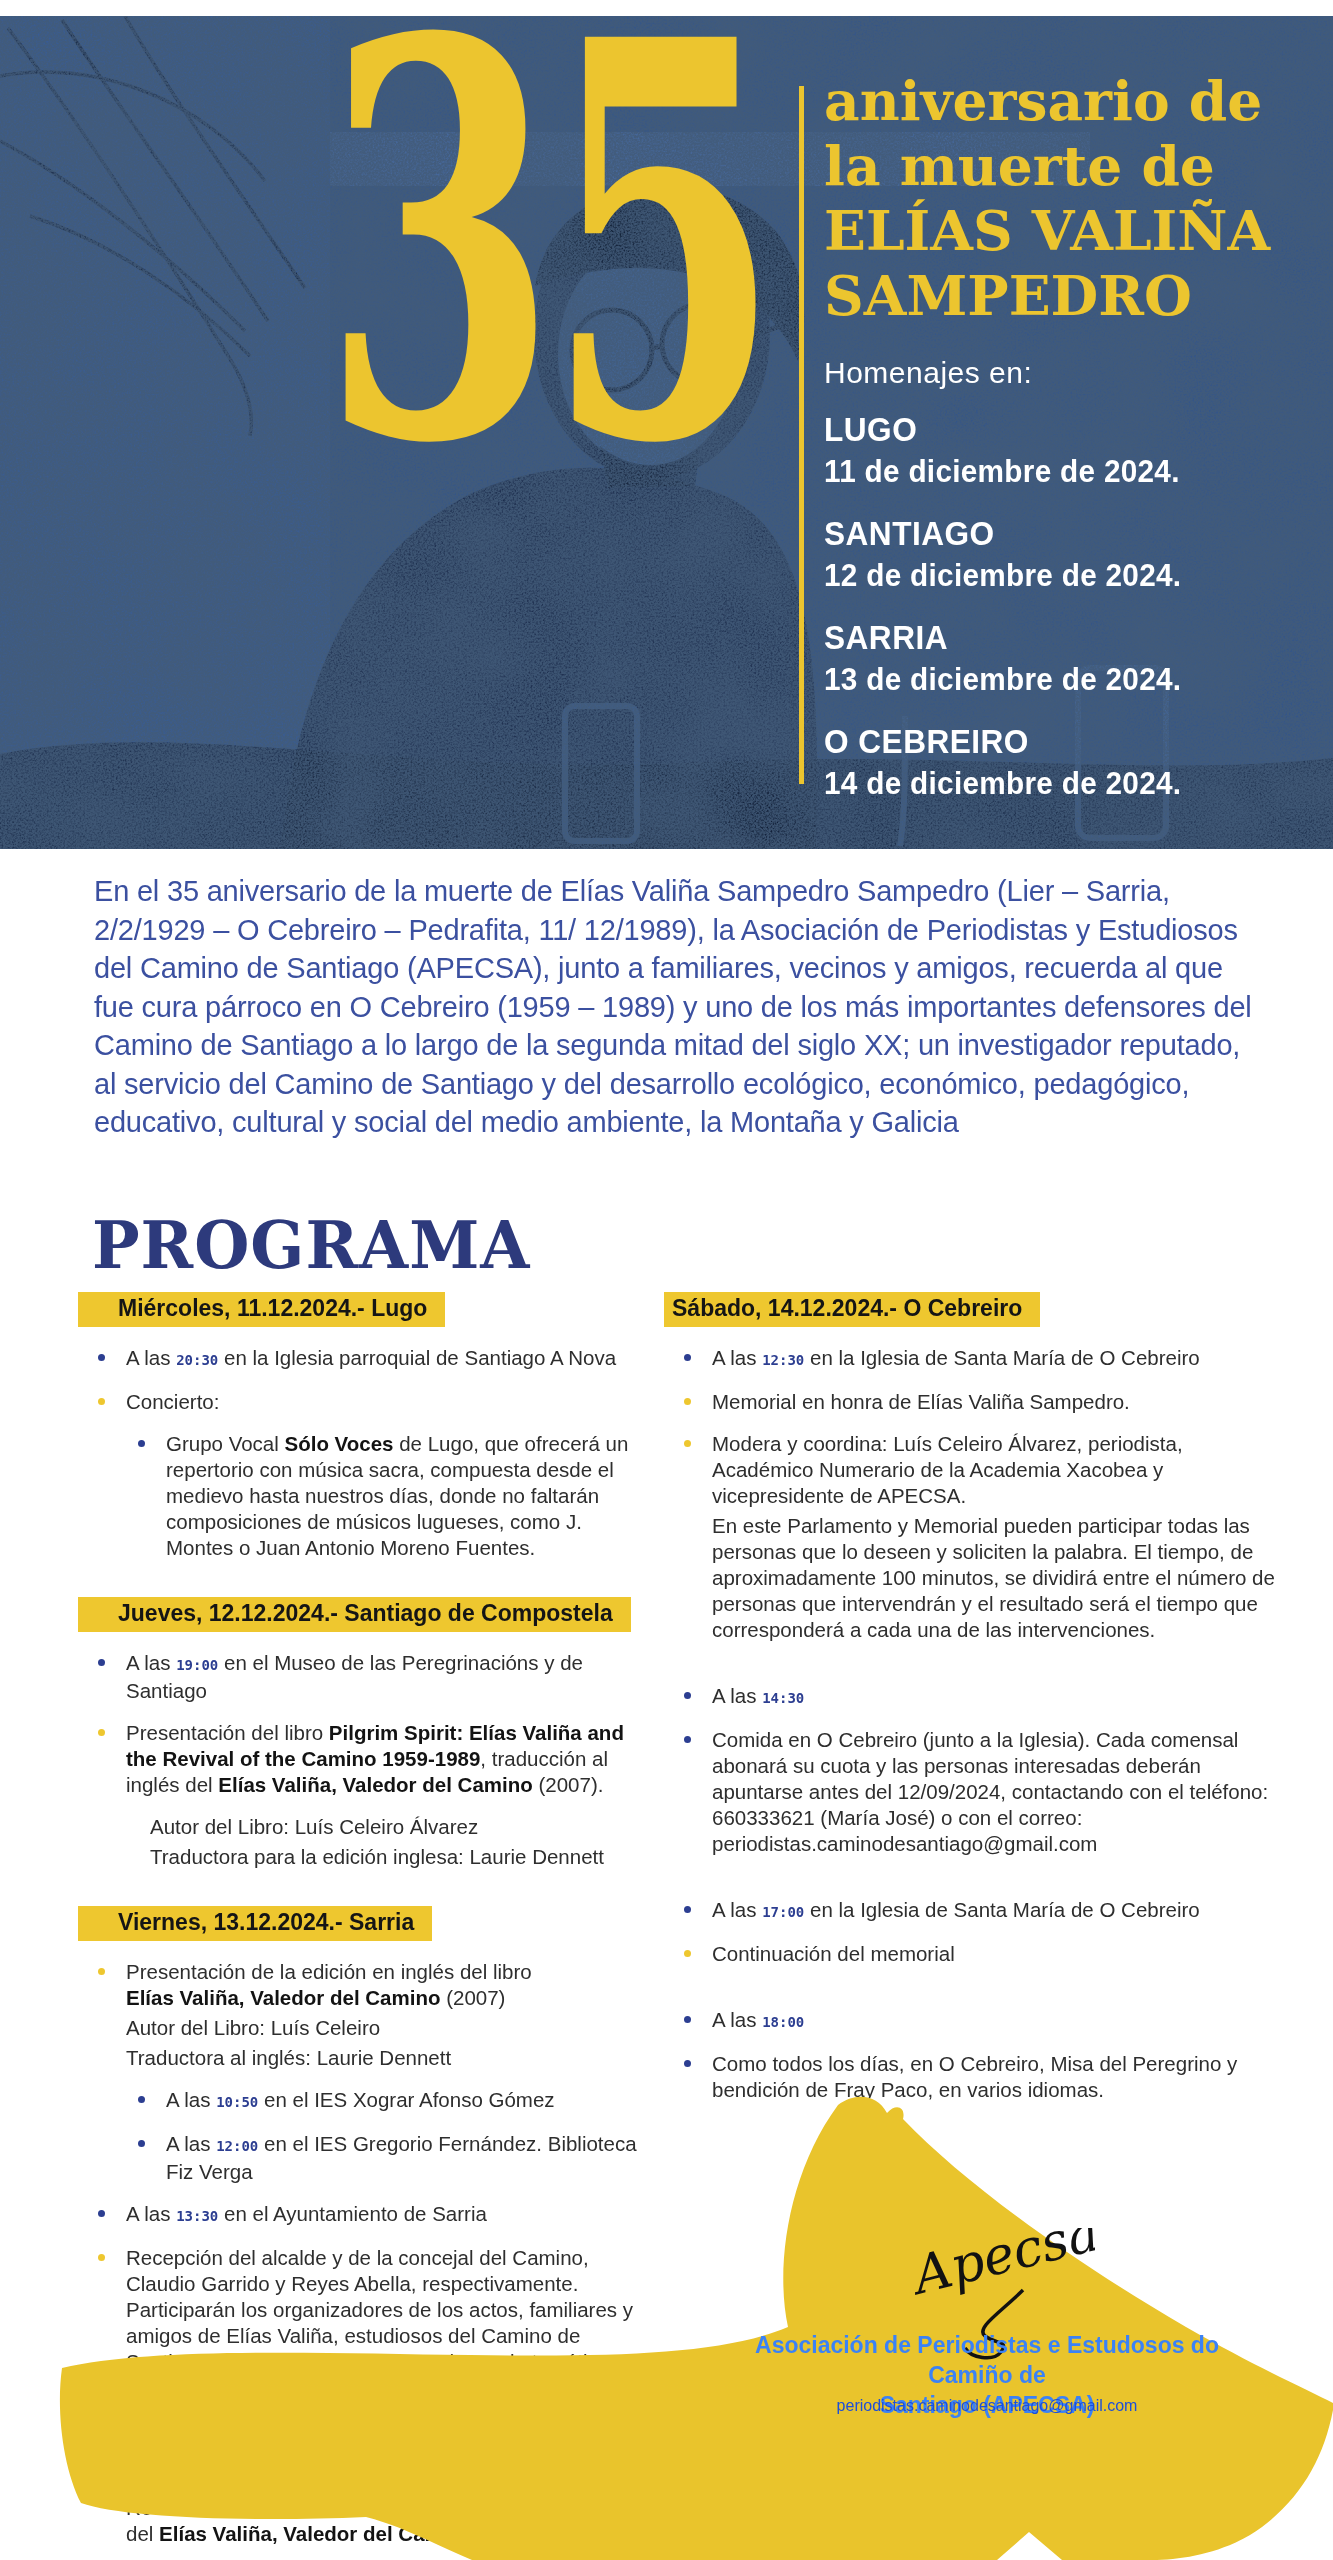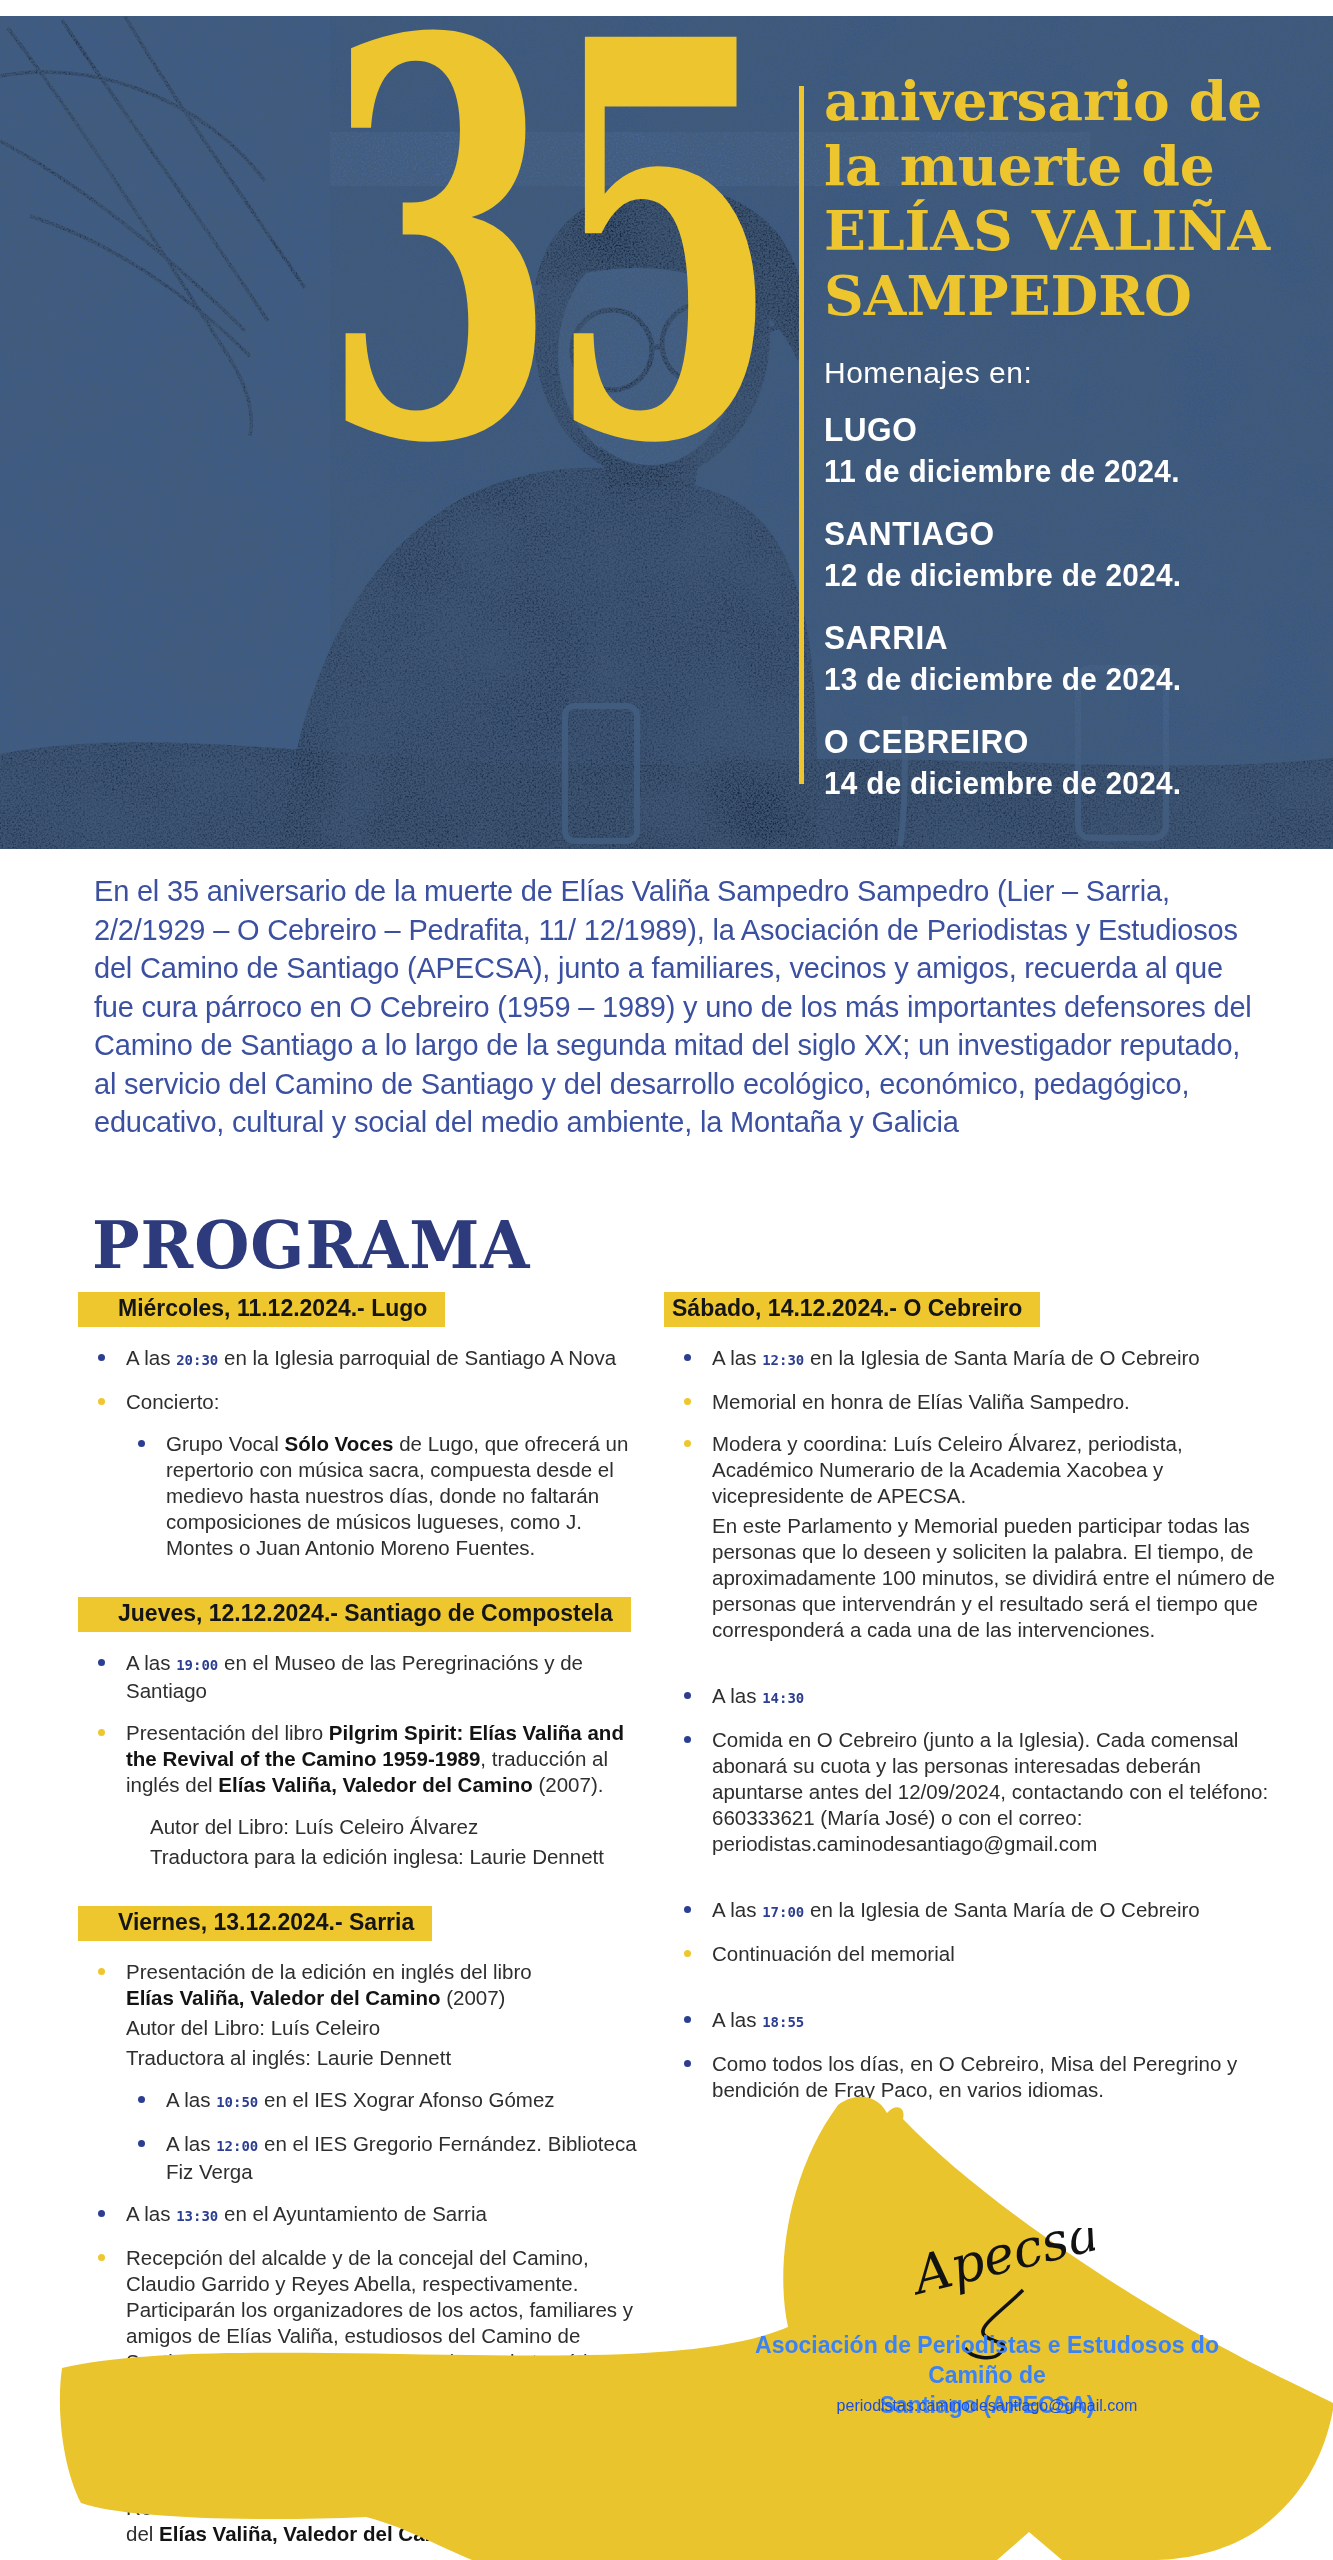--- a/index.html
+++ b/index.html
@@ -222,21 +222,21 @@
           <span class="dot blue"></span>
           <div style="white-space: pre-wrap;"><span>Comida en O Cebreiro (junto a la Iglesia). Cada comensal abonará su cuota y las personas interesadas deberán apuntarse antes del 12/09/2024, contactando con el teléfono: 660333621 (María José) o con el correo: periodistas.caminodesantiago@gmail.com</span></div>
         </div><div class="item ind1 gap">
           <span class="dot blue"></span>
           <div style="white-space: pre-wrap;"><span>A las </span><span class="seg-t">17:00</span><span> en la Iglesia de Santa María de O Cebreiro</span></div>
         </div><div class="item ind1">
           <span class="dot yellow"></span>
           <div style="white-space: pre-wrap;"><span>Continuación del memorial</span></div>
         </div><div class="item ind1 gap">
           <span class="dot blue"></span>
-          <div style="white-space: pre-wrap;"><span>A las </span><span class="seg-t">18:55</span></div>
+          <div style="white-space: pre-wrap;"><span>A las </span><span class="seg-t">18:00</span></div>
         </div><div class="item ind1">
           <span class="dot blue"></span>
           <div style="white-space: pre-wrap;"><span>Como todos los días, en O Cebreiro, Misa del Peregrino y bendición de Fray Paco, en varios idiomas.</span></div>
         </div></section>
     </div>
 
   <svg class="blob" width="1333" height="505" viewBox="0 0 505 505" preserveAspectRatio="none" style="width:1333px;height:505px;">
   </svg>
   <svg class="blob" width="1333" height="505" viewBox="0 0 1333 505">
     <path fill="#e9c42c" d="

